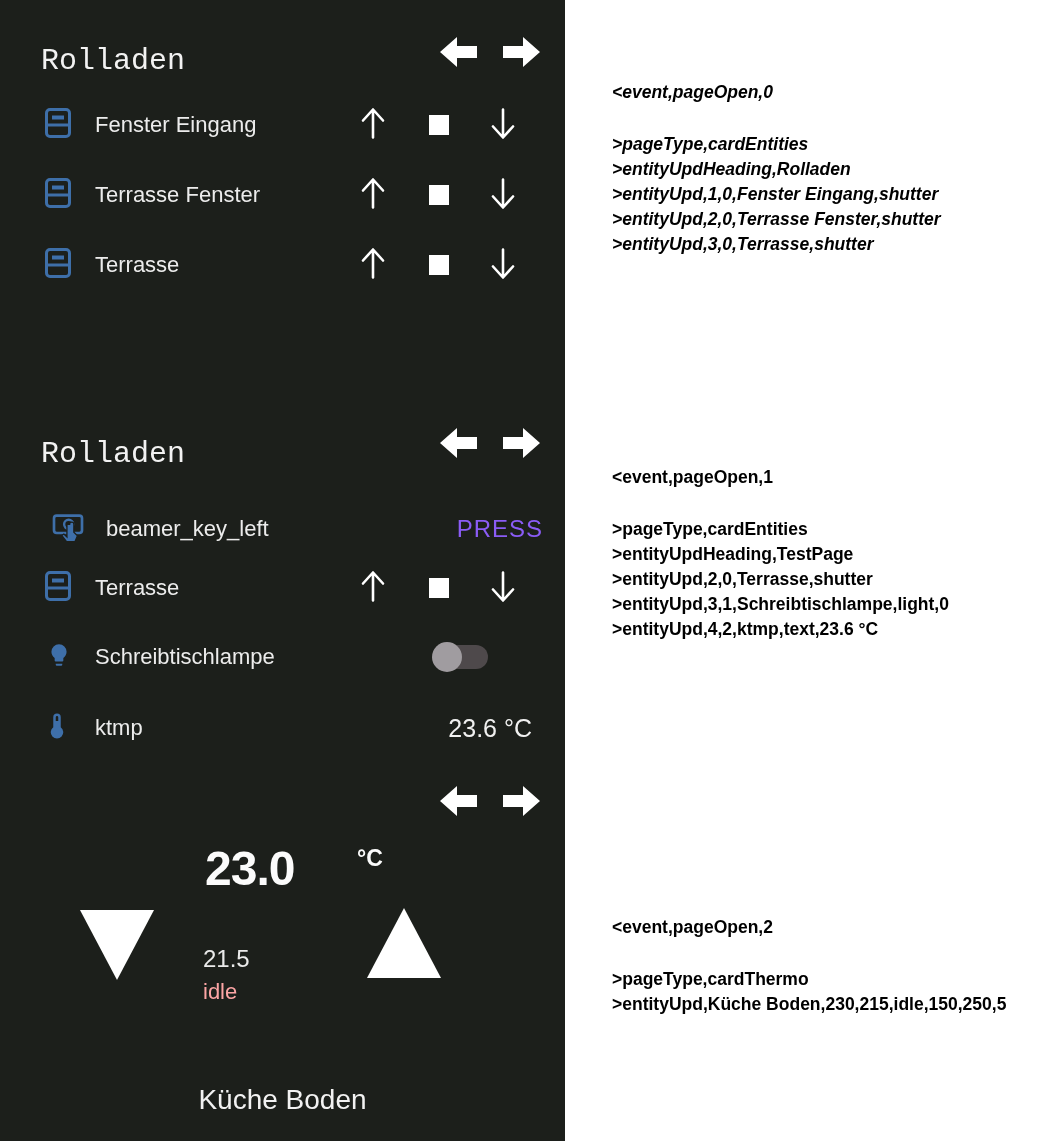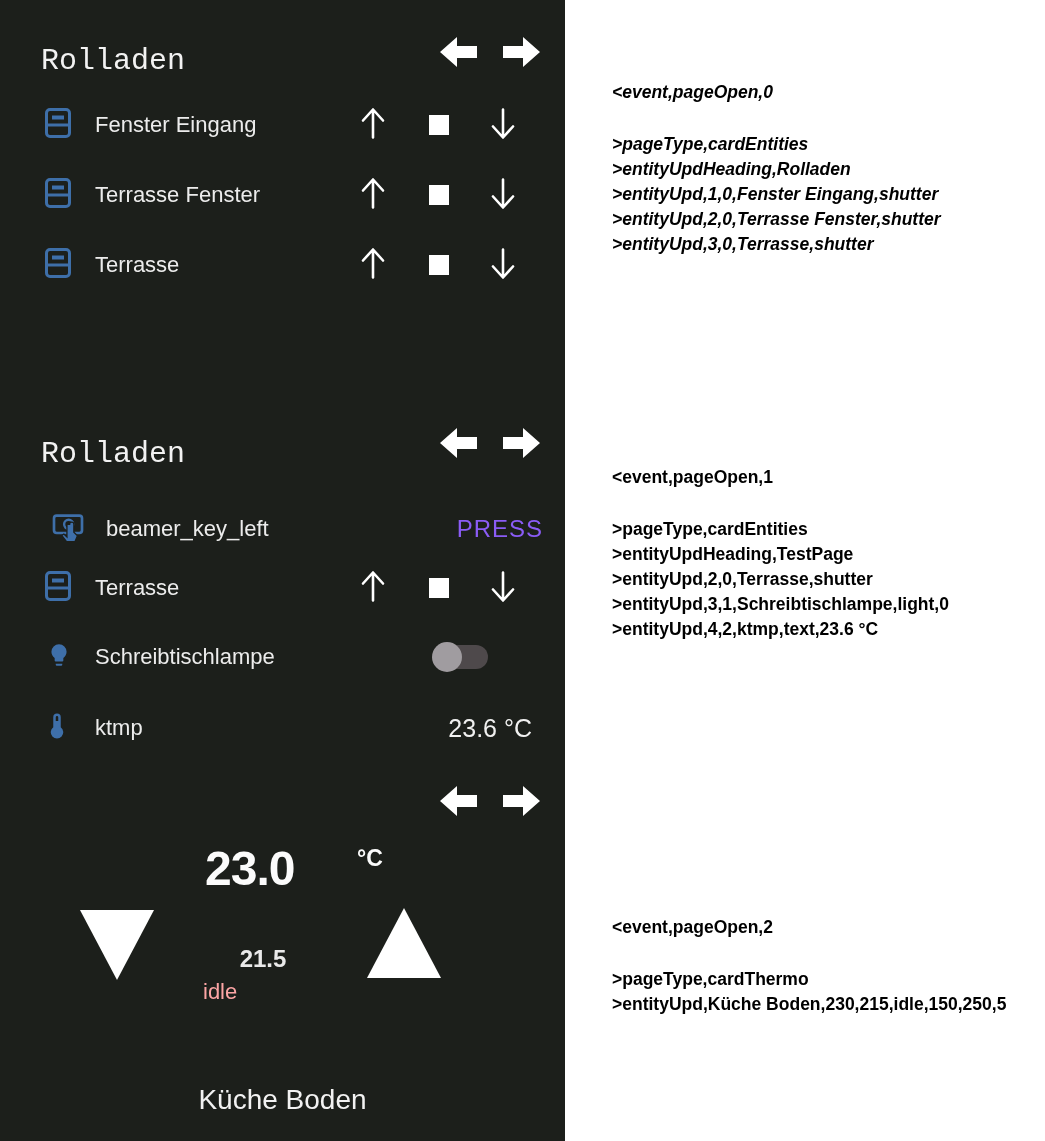--- a/index.html
+++ b/index.html
@@ -30,21 +30,21 @@
   .toggle{position:absolute;left:432px;top:50%;transform:translateY(-50%);width:56px;height:30px;background:none;border:none;padding:0;cursor:pointer;}
   .toggle .track{position:absolute;left:8px;top:3px;width:48px;height:24px;border-radius:12px;background:#4e494b;}
   .toggle .knob{position:absolute;left:0;top:0;width:30px;height:30px;border-radius:50%;background:#a09ca0;}
 
   
   .thermo-current{position:absolute;left:205px;top:845px;font-size:48px;font-weight:700;color:#fbfbfb;line-height:1;letter-spacing:-1px;}
   .thermo-unit{position:absolute;left:357px;top:845px;font-size:23px;font-weight:700;color:#fbfbfb;}
   .tri{position:absolute;width:0;height:0;background:none;padding:0;cursor:pointer;border-left:37px solid transparent;border-right:37px solid transparent;border-top:none;border-bottom:none;}
   .tri-down{left:80px;top:910px;border-top:70px solid #ffffff;}
   .tri-up{left:367px;top:908px;border-bottom:70px solid #ffffff;}
-  .thermo-target{position:absolute;left:203px;width:120px;top:945px;text-align:center;font-size:24px;color:#eaeaea;font-weight:bold;}
+  .thermo-target{position:absolute;left:203px;width:120px;top:945px;text-align:left;font-size:24px;color:#eaeaea;}
   .thermo-state{position:absolute;left:203px;width:120px;top:979px;text-align:left;font-size:22px;color:#fca5a5;}
   .thermo-name{position:absolute;left:0;width:565px;top:1084px;text-align:center;font-size:28px;color:#f2f2f2;}
 
   
   .pblock{position:absolute;left:612px;width:430px;color:#000;font-size:17.5px;font-weight:700;line-height:25px;}
   .pblock p{margin:0;white-space:nowrap;}
   .pblock p.pevent{margin-bottom:27px;}
 </style>
 </head>
 <body>

